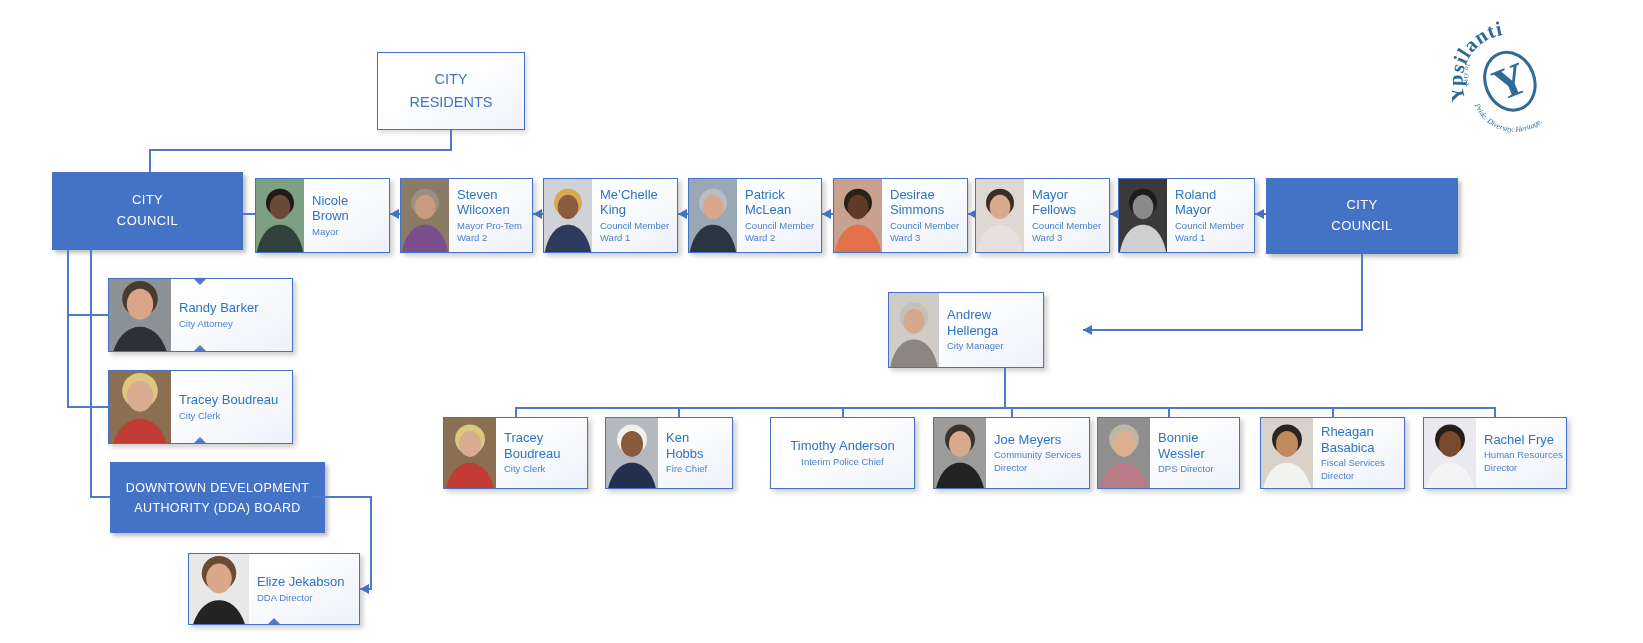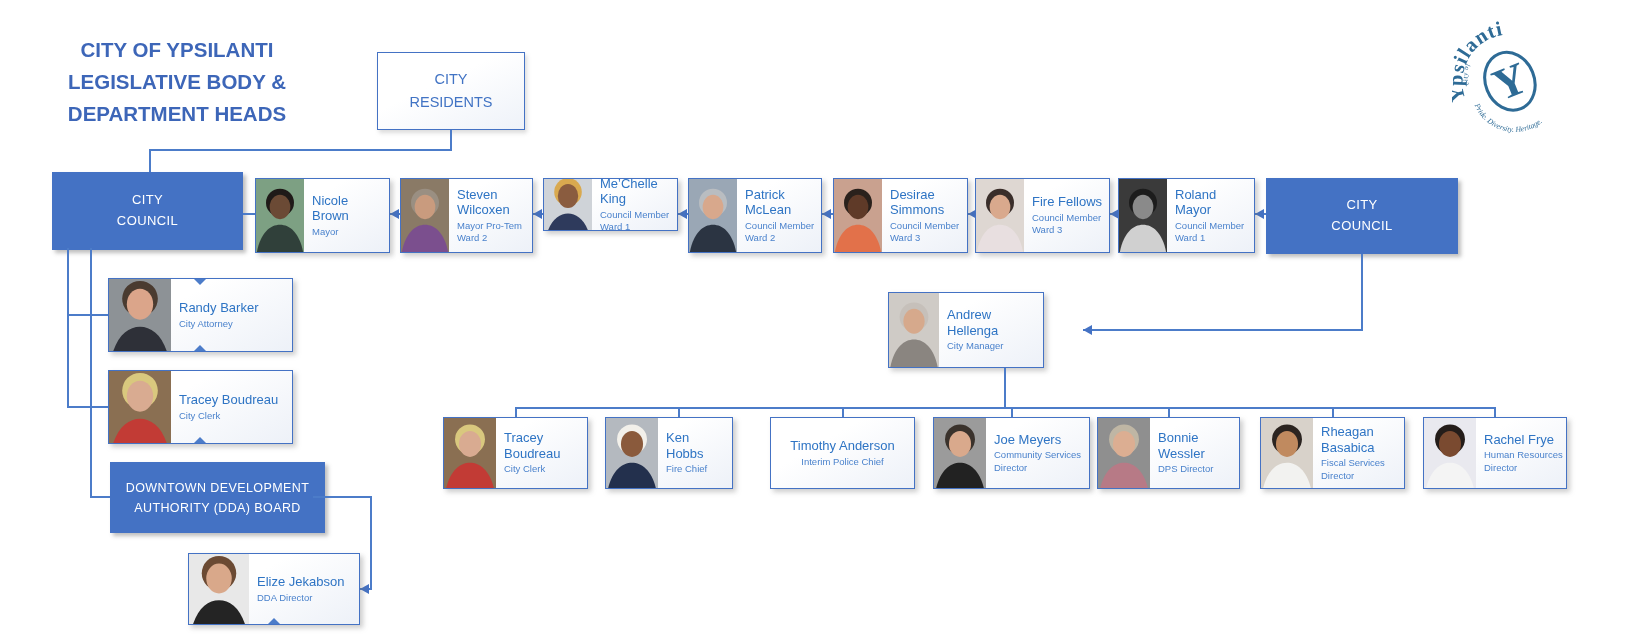--- a/index.html
+++ b/index.html
@@ -59,23 +59,20 @@
     <defs>
       <g id="av">
         <rect class="a-bg" x="0" y="0" width="40" height="60"></rect>
         <circle class="a-hair" cx="20" cy="19.5" r="11.5"></circle>
         <ellipse class="a-skin" cx="20" cy="23" rx="8.5" ry="10"></ellipse>
         <path class="a-shirt" d="M1,60 C4,44 12,37.5 20,37.5 C28,37.5 36,44 39,60 Z"></path>
       </g>
     </defs>
   </svg>
 
-  <div class="title">CITY OF YPSILANTI
-LEGISLATIVE BODY &amp;
-DEPARTMENT HEADS</div>
 
   <svg class="logo" viewBox="0 0 110 125">
     <g transform="rotate(-22 55 65)">
       <ellipse cx="55" cy="70" rx="24" ry="29" fill="none" stroke="#2E6B96" stroke-width="3"></ellipse>
       <text x="55" y="85" text-anchor="middle" font-size="44" font-weight="bold">Y</text>
       <path id="lgCof" d="M 16,60 A 37,37 0 0 1 50,26" fill="none"></path>
       <text font-size="7" font-style="italic" letter-spacing="0.5">
         <textPath href="#lgCof" startOffset="4%">city of</textPath>
       </text>
       <path id="lgTop" d="M 8,72 A 47,47 0 0 1 102,70" fill="none"></path>
@@ -134,21 +131,21 @@
       <svg class="avatar" viewBox="0 0 40 60" preserveAspectRatio="xMidYMid slice">
           <use href="#av"></use>
         </svg>
       </div>
     <div class="info">
         <div class="name">Steven Wilcoxen</div>
       <div class="role">Mayor Pro-Tem</div>
       <div class="ward">Ward 2</div>
       </div>
   </div>
-  <div class="card" style="left:543px;top:178px;width:135px;height:53px">
+  <div class="card" style="left:543px;top:178px;width:135px;height:75px">
     <div class="photo" style="--pw:48px;--bg:#cfd3d8;--hair:#d9a94f;--skin:#8a5c3f;--shirt:#2e3a5c">
       <svg class="avatar" viewBox="0 0 40 60" preserveAspectRatio="xMidYMid slice">
           <use href="#av"></use>
         </svg>
       </div>
     <div class="info">
         <div class="name">Me’Chelle King</div>
       <div class="role">Council Member</div>
       <div class="ward">Ward 1</div>
       </div>
@@ -177,21 +174,21 @@
       <div class="ward">Ward 3</div>
       </div>
   </div>
   <div class="card" style="left:975px;top:178px;width:135px;height:75px">
     <div class="photo" style="--pw:48px;--bg:#ded7d2;--hair:#3a2e2a;--skin:#d9a98d;--shirt:#e8dfe0">
       <svg class="avatar" viewBox="0 0 40 60" preserveAspectRatio="xMidYMid slice">
           <use href="#av"></use>
         </svg>
       </div>
     <div class="info">
-        <div class="name">Fire Fellows</div>
+        <div class="name">Mayor Fellows</div>
       <div class="role">Council Member</div>
       <div class="ward">Ward 3</div>
       </div>
   </div>
   <div class="card" style="left:1118px;top:178px;width:137px;height:75px">
     <div class="photo" style="--pw:48px;--bg:#3a3a3a;--hair:#1c1c1c;--skin:#8a8a8a;--shirt:#d0d0d0">
       <svg class="avatar" viewBox="0 0 40 60" preserveAspectRatio="xMidYMid slice">
           <use href="#av"></use>
         </svg>
       </div>

